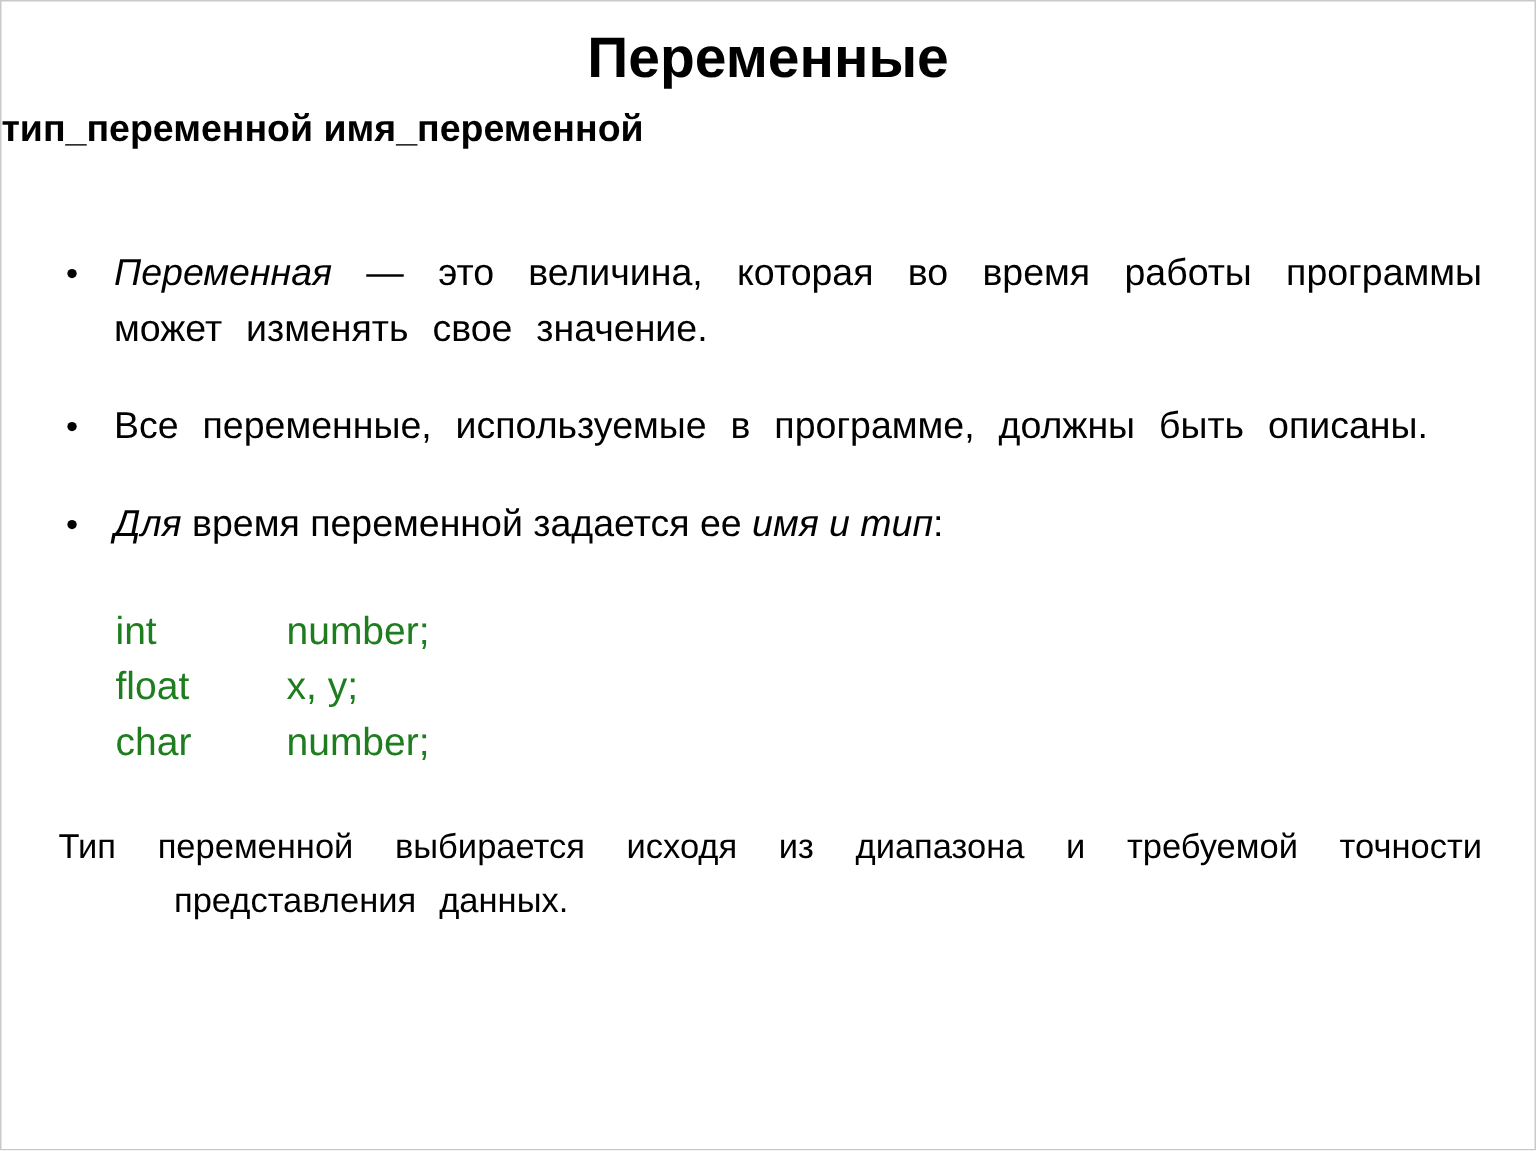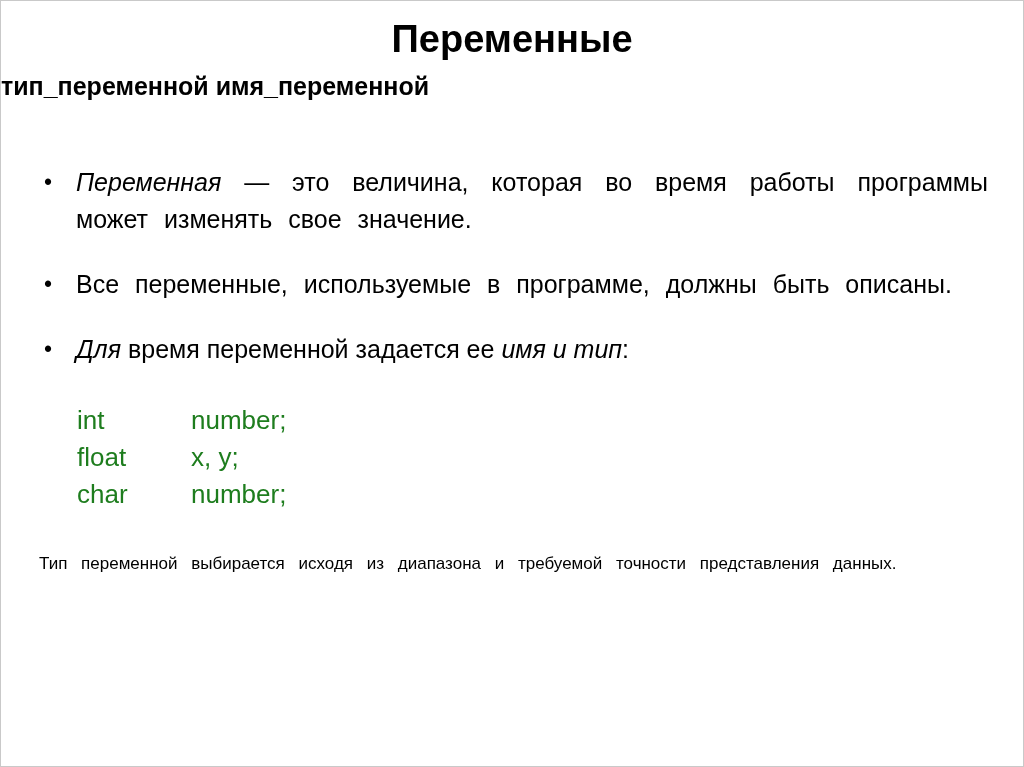--- a/index.html
+++ b/index.html
@@ -73,21 +73,21 @@
     color: var(--code-green, #1e7d1e);
   }
   .code .kw {
     display: inline-block;
     width: 114px;
   }
   .footer-par {
     margin: 33px 35px 0 38px;
     padding-left: 77px;
     text-indent: -77px;
-    font-size: 17px;
+    font-size: 23px;
     line-height: 36px;
     text-align: justify;
   }
 </style>
 </head>
 <body>
 
 <div class="slide">
 
   <h1 class="title">Переменные</h1>

